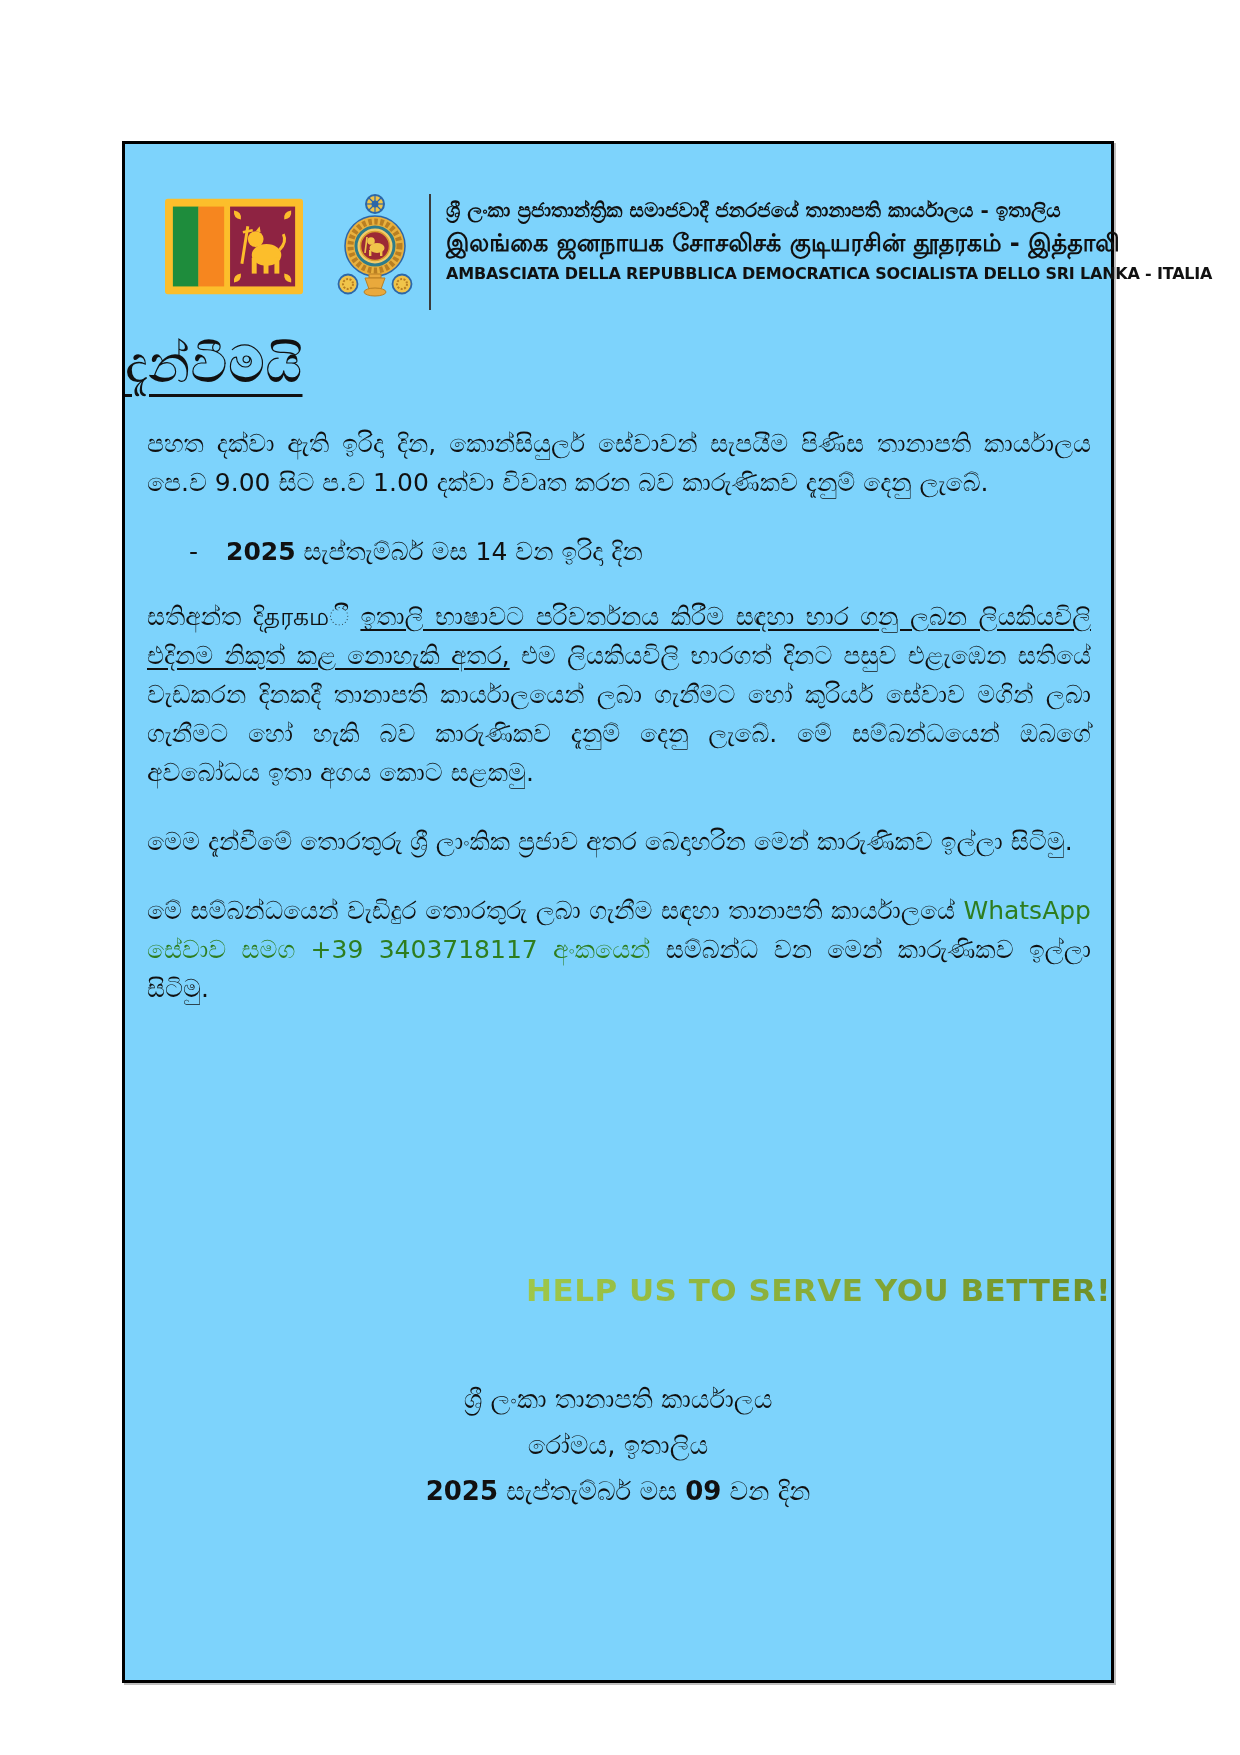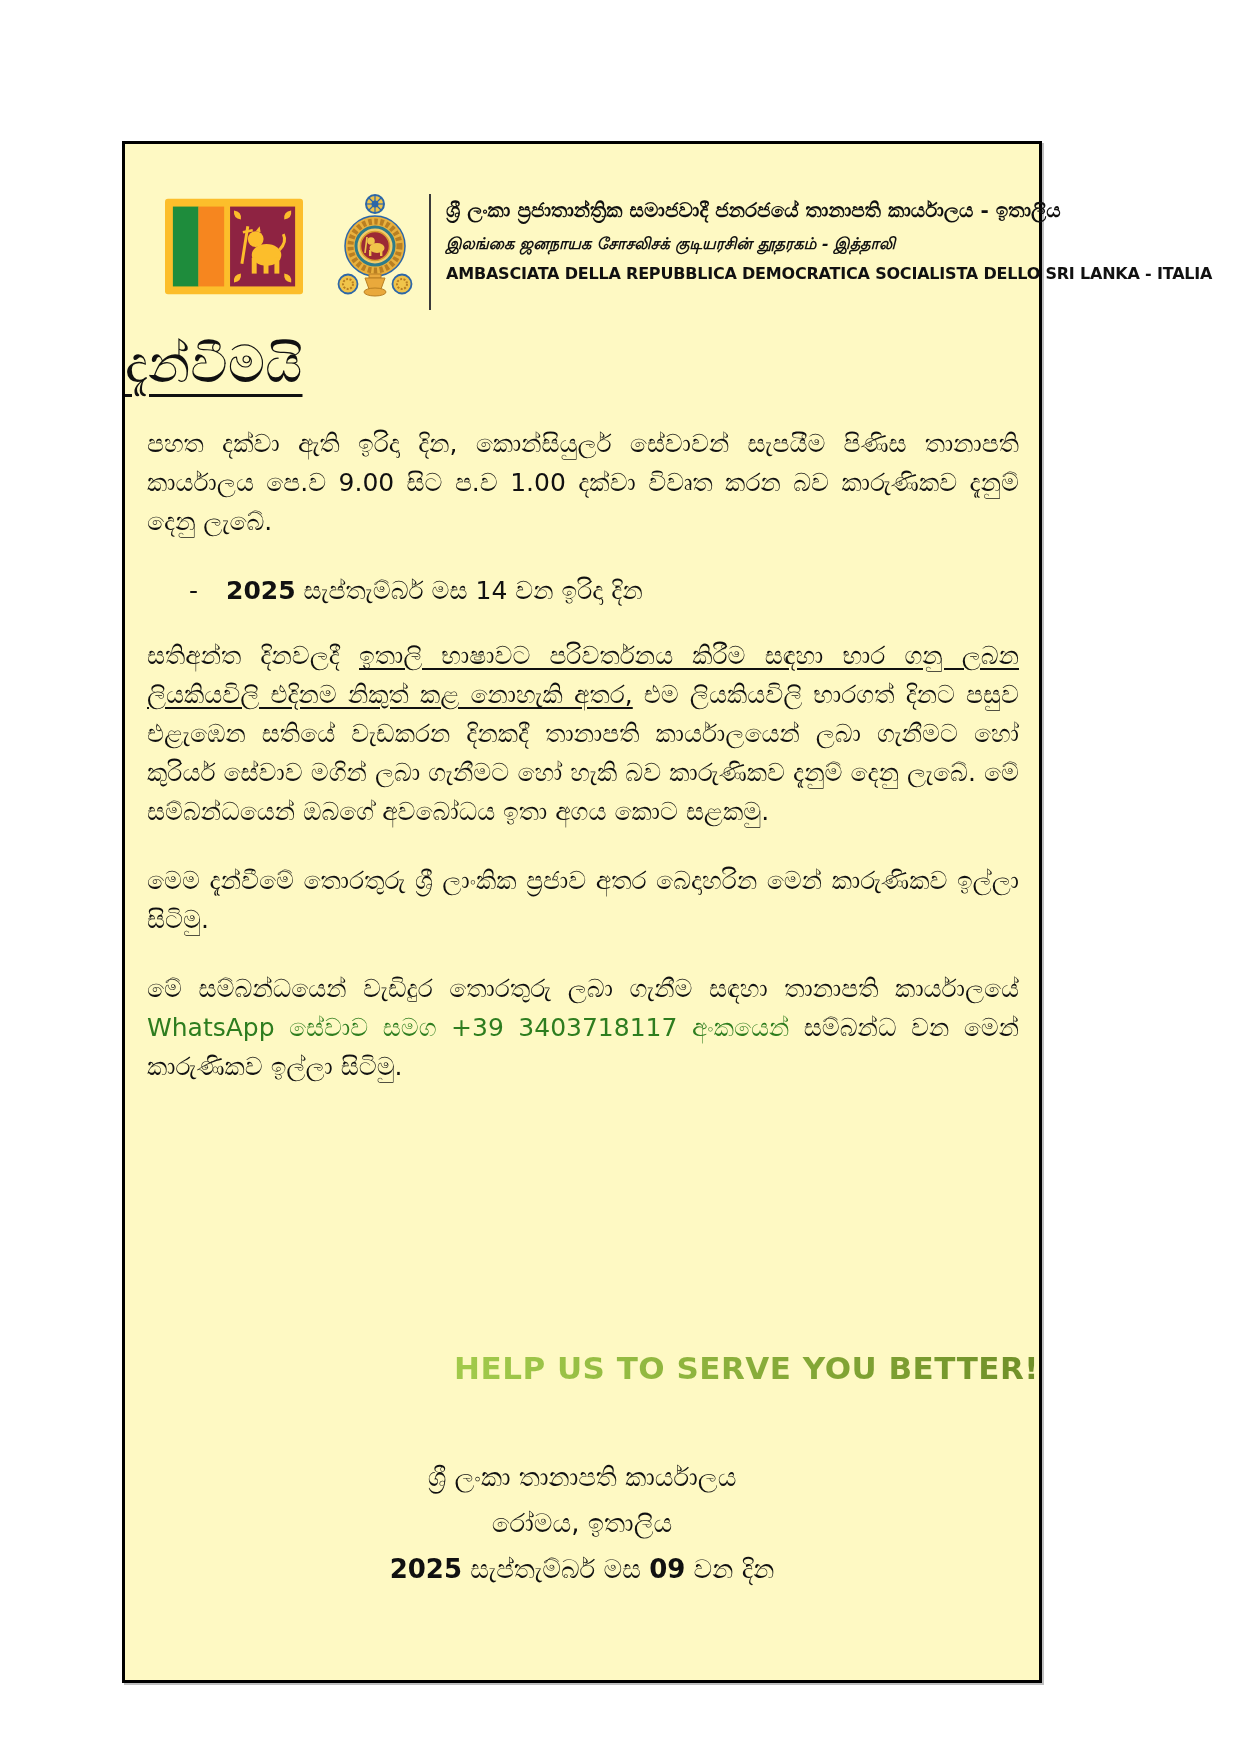--- a/index.html
+++ b/index.html
@@ -6,43 +6,43 @@
   html, body {
     margin: 0; padding: 0;
     width: 1240px; height: 1755px;
     background: #ffffff;
     font-family: "DejaVu Sans", "Liberation Sans", sans-serif;
     color: #111111;
   }
   .doc-frame {
     position: absolute;
     left: 122px; top: 141px;
-    width: 920px; height: 1542px;
+    width: 992px; height: 1542px;
     border: 3px solid #000000;
-    background: #fef9c3;
+    background: #7dd3fc;
     box-shadow: 2px 2px 0 rgba(0,0,0,0.25);
   }
 
   
   .header {
     display: flex;
     align-items: flex-start;
     margin: 48px 22px 0 40px;
   }
   .logo-flag { width: 138px; height: 97px; margin-top: 6px; flex: 0 0 auto; }
   .logo-emblem { width: 80px; height: 108px; margin-left: 32px; flex: 0 0 auto; }
   .header-divider {
     width: 0; height: 116px;
     border-left: 2px solid #3a3a3a;
     margin: 2px 15px 0 14px;
   }
   .org-names { flex: 1 1 auto; padding-top: 2px; }
   .org-line { font-weight: bold; white-space: nowrap; }
   .org-line.si { font-size: 20px; line-height: 33px; }
-  .org-line.ta { font-size: 16px; line-height: 33px; font-style: italic; }
+  .org-line.ta { font-size: 24px; line-height: 33px; }
   .org-line.en { font-size: 16.5px; line-height: 29px; letter-spacing: -0.2px; }
   .org-line.it { font-size: 16px; line-height: 27px; letter-spacing: -0.2px; }
 
   
   .notice-title {
     margin: 20px 0 0 0;
     text-align: left;
     font-size: 52px;
     font-weight: normal;
     line-height: 68px;
@@ -181,21 +181,21 @@
 
   <div class="content">
 
     <p>පහත දක්වා ඇති ඉරිදා දින, කොන්සියුලර් සේවාවන් සැපයීම පිණිස තානාපති කාර්යාලය පෙ.ව 9.00 සිට ප.ව 1.00 දක්වා විවෘත කරන බව කාරුණිකව දැනුම් දෙනු ලැබේ.</p>
 
     <div class="bullet-line">
       <span class="dash">-</span>
       <span><b>2025</b><span> සැප්තැම්බර් මස 14 වන ඉරිදා දින</span></span>
     </div>
 
-    <p><span>සතිඅන්ත දිනවලදී </span><span class="underlined">ඉතාලි භාෂාවට පරිවර්තනය කිරීම සඳහා භාර ගනු ලබන ලියකියවිලි එදිනම නිකුත් කළ නොහැකි අතර,</span><span> එම ලියකියවිලි භාරගත් දිනට පසුව එළැඹෙන සතියේ වැඩකරන දිනකදී තානාපති කාර්යාලයෙන් ලබා ගැනීමට හෝ කුරියර් සේවාව මගින් ලබා ගැනීමට හෝ හැකි බව කාරුණිකව දැනුම් දෙනු ලැබේ.  මේ සම්බන්ධයෙන් ඔබගේ අවබෝධය ඉතා අගය කොට සළකමු.</span></p>
+    <p><span>සතිඅන්ත දිதரகமී </span><span class="underlined">ඉතාලි භාෂාවට පරිවර්තනය කිරීම සඳහා භාර ගනු ලබන ලියකියවිලි එදිනම නිකුත් කළ නොහැකි අතර,</span><span> එම ලියකියවිලි භාරගත් දිනට පසුව එළැඹෙන සතියේ වැඩකරන දිනකදී තානාපති කාර්යාලයෙන් ලබා ගැනීමට හෝ කුරියර් සේවාව මගින් ලබා ගැනීමට හෝ හැකි බව කාරුණිකව දැනුම් දෙනු ලැබේ.  මේ සම්බන්ධයෙන් ඔබගේ අවබෝධය ඉතා අගය කොට සළකමු.</span></p>
 
     <p>මෙම දැන්වීමේ තොරතුරු ශ්‍රී ලාංකික ප්‍රජාව අතර බෙදාහරින මෙන් කාරුණිකව ඉල්ලා සිටිමු.</p>
 
     <p><span>මේ සම්බන්ධයෙන් වැඩිදුර තොරතුරු ලබා ගැනීම සඳහා තානාපති කාර්යාලයේ </span><span class="text-green">WhatsApp සේවාව සමග +39 3403718117 අංකයෙන්</span><span> සම්බන්ධ වන මෙන් කාරුණිකව ඉල්ලා සිටිමු.</span></p>
 
   </div>
 
   <div class="slogan">HELP US TO SERVE YOU BETTER!</div>
 
   <div class="footer">

